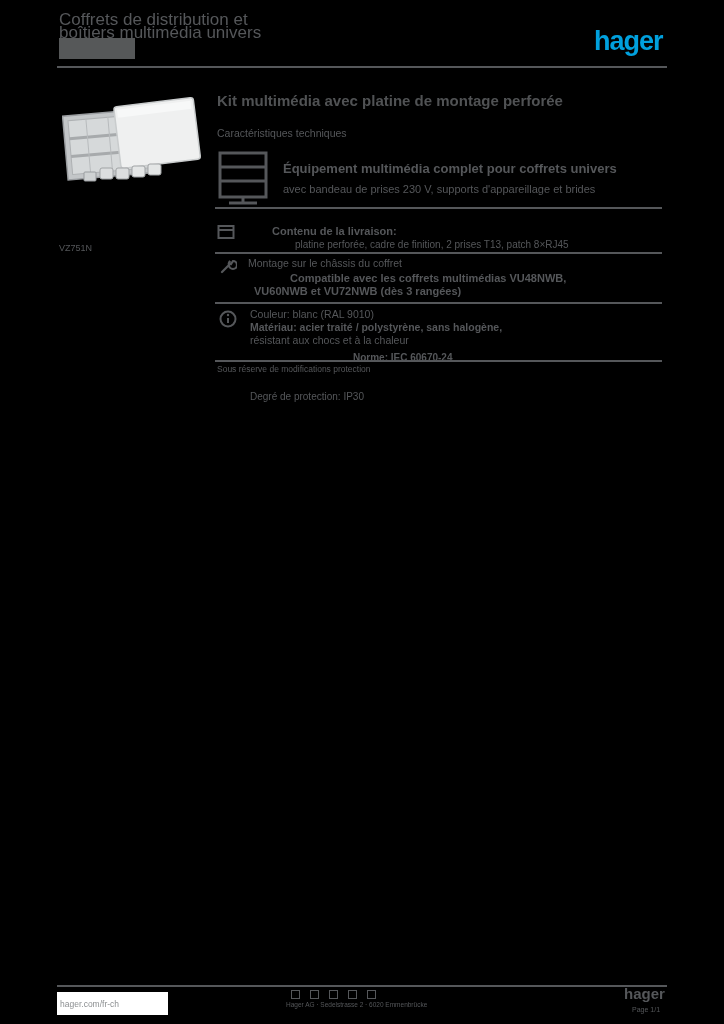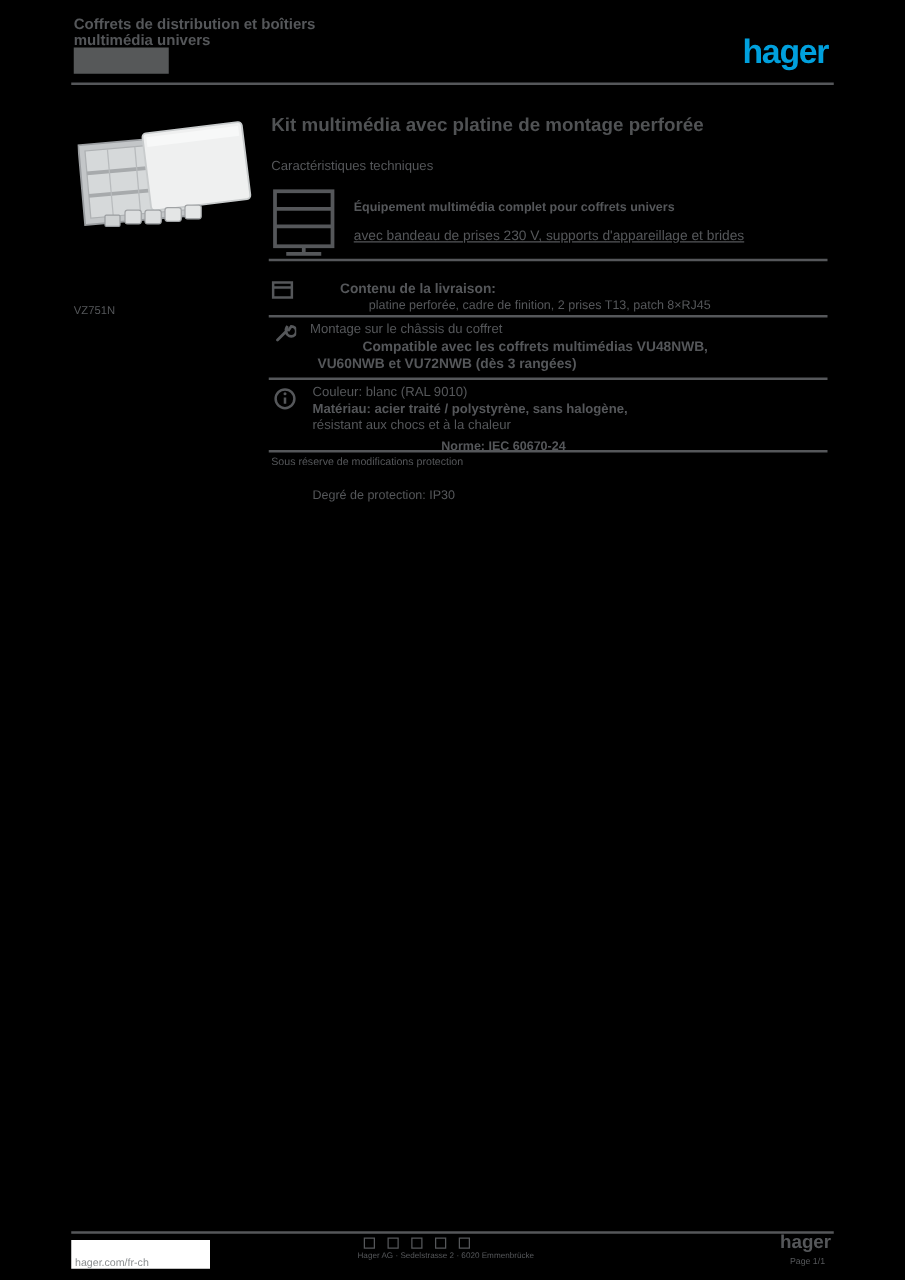--- a/index.html
+++ b/index.html
@@ -1,20 +1,20 @@
 <!DOCTYPE html>
 <html><head>
 <meta charset="utf-8">
 <style>
   html,body{margin:0;padding:0;background:#000;}
   #page{position:relative;width:724px;height:1024px;background:#000000;overflow:hidden;
         font-family:"Liberation Sans", sans-serif;color:#55575a;}
   .abs{position:absolute;}
   
-  #header-title{left:59px;top:13px;width:232px;font-size:12px;font-weight:bold;
+  #header-title{left:59px;top:13px;width:232px;font-size:17px;font-weight:normal;
                 line-height:13px;color:#55575a;}
   #header-box{left:59px;top:38px;width:76px;height:21px;background:#565859;}
   #header-meta{left:141px;top:39px;width:160px;font-size:8px;line-height:9.5px;color:#3a3c3e;}
   #logo{left:594px;top:26px;font-size:27px;font-weight:bold;letter-spacing:-1px;color:#00a0dd;}
   .rule-h{height:2px;background:#55575a;}
   #header-rule{left:57px;top:66px;width:610px;}
   
   #photo{left:62px;top:92px;width:140px;height:96px;}
   #product-ref{left:59px;top:243px;font-size:9px;color:#55575a;}
   
@@ -24,21 +24,21 @@
   .b{font-weight:bold;}
   .rule1{left:215px;top:207px;width:447px;}
   .rule2{left:215px;top:252px;width:447px;}
   .rule3{left:215px;top:302px;width:447px;}
   .rule4{left:215px;top:360px;width:447px;}
   .icon-gray{color:#55575a;}
   svg{display:block;}
   
   #footer-rule{left:57px;top:985px;width:610px;}
   #footer-linkbox{left:57px;top:992px;width:111px;height:23px;background:#ffffff;
-                  display:flex;align-items:flex-end;}
+                  display:flex;align-items:center;}
   #footer-link{margin-left:3px;font-size:8.5px;color:#8c8f91;text-decoration:none;}
   #footer-icons{left:291px;top:990px;display:flex;gap:10px;}
   .cert{width:9px;height:9px;border:1.6px solid #55575a;box-sizing:border-box;}
   #footer-company{left:286px;top:1001px;width:170px;font-size:6.5px;color:#55575a;}
   #footer-brand{left:624px;top:985px;font-size:15px;font-weight:bold;color:#55575a;}
   #footer-page{left:632px;top:1006px;font-size:7px;color:#55575a;}
 </style>
 </head>
 <body>
 
@@ -89,22 +89,22 @@
 
   <div class="abs icon-gray" style="left:217px;top:150px;">
     <svg width="52" height="56" viewBox="0 0 52 56">
       <rect x="3" y="3" width="46" height="44" fill="none" stroke="#55575a" stroke-width="3"></rect>
       <line x1="3" y1="17" x2="49" y2="17" stroke="#55575a" stroke-width="3"></line>
       <line x1="3" y1="31" x2="49" y2="31" stroke="#55575a" stroke-width="3"></line>
       <line x1="26" y1="47" x2="26" y2="53" stroke="#55575a" stroke-width="3"></line>
       <line x1="12" y1="53" x2="40" y2="53" stroke="#55575a" stroke-width="3"></line>
     </svg>
   </div>
-  <div class="abs spec-line b" style="left:283px;top:161px;width:382px;font-size:10px;">Équipement multimédia complet pour coffrets univers</div>
-  <div class="abs spec-line" style="left:283px;top:183px;width:382px;font-size:11px;text-decoration:underline;">avec bandeau de prises 230 V, supports d'appareillage et brides</div>
+  <div class="abs spec-line b" style="left:283px;top:161px;width:382px;font-size:13px;">Équipement multimédia complet pour coffrets univers</div>
+  <div class="abs spec-line" style="left:283px;top:183px;width:382px;font-size:11px;">avec bandeau de prises 230 V, supports d'appareillage et brides</div>
   <div class="abs rule-h rule1"></div>
 
   <div class="abs icon-gray" style="left:217px;top:222px;">
     <svg width="18" height="18" viewBox="0 0 18 18">
       <rect x="1.5" y="4" width="15" height="12" fill="none" stroke="#55575a" stroke-width="2"></rect>
       <line x1="1.5" y1="8" x2="16.5" y2="8" stroke="#55575a" stroke-width="2"></line>
     </svg>
   </div>
   <div class="abs spec-line b" style="left:272px;top:225px;width:200px;font-size:11px;">Contenu de la livraison:</div>
   <div class="abs spec-line" style="left:295px;top:239px;width:368px;font-size:10px;">platine perforée, cadre de finition, 2 prises T13, patch 8×RJ45</div>

